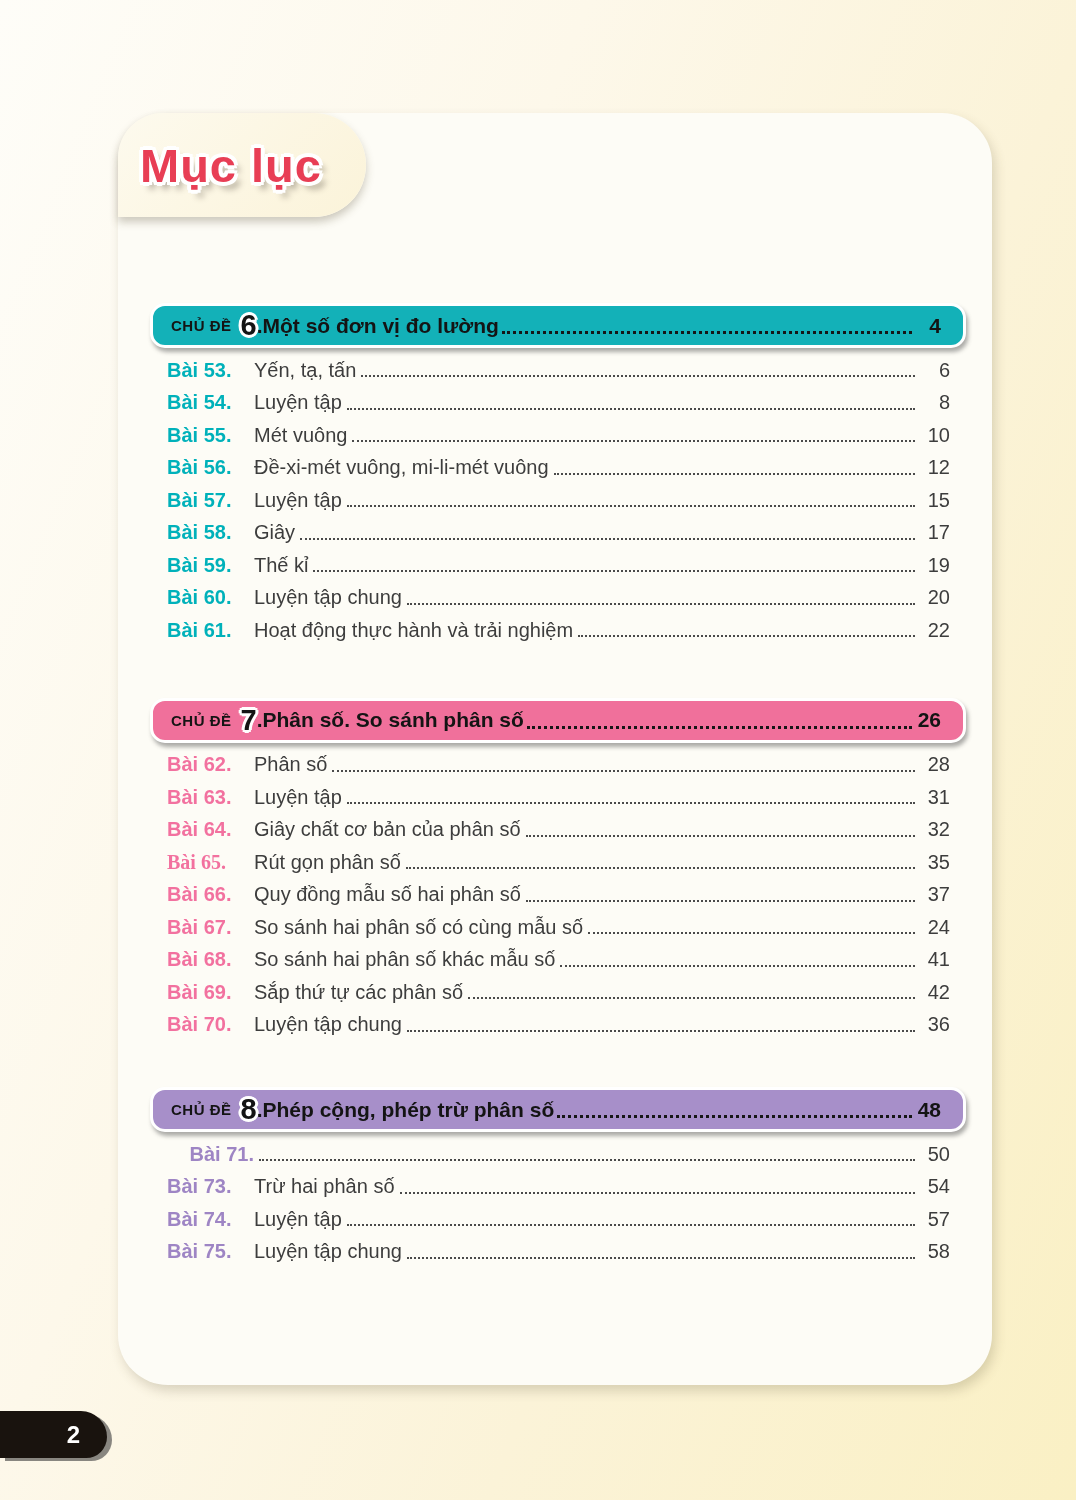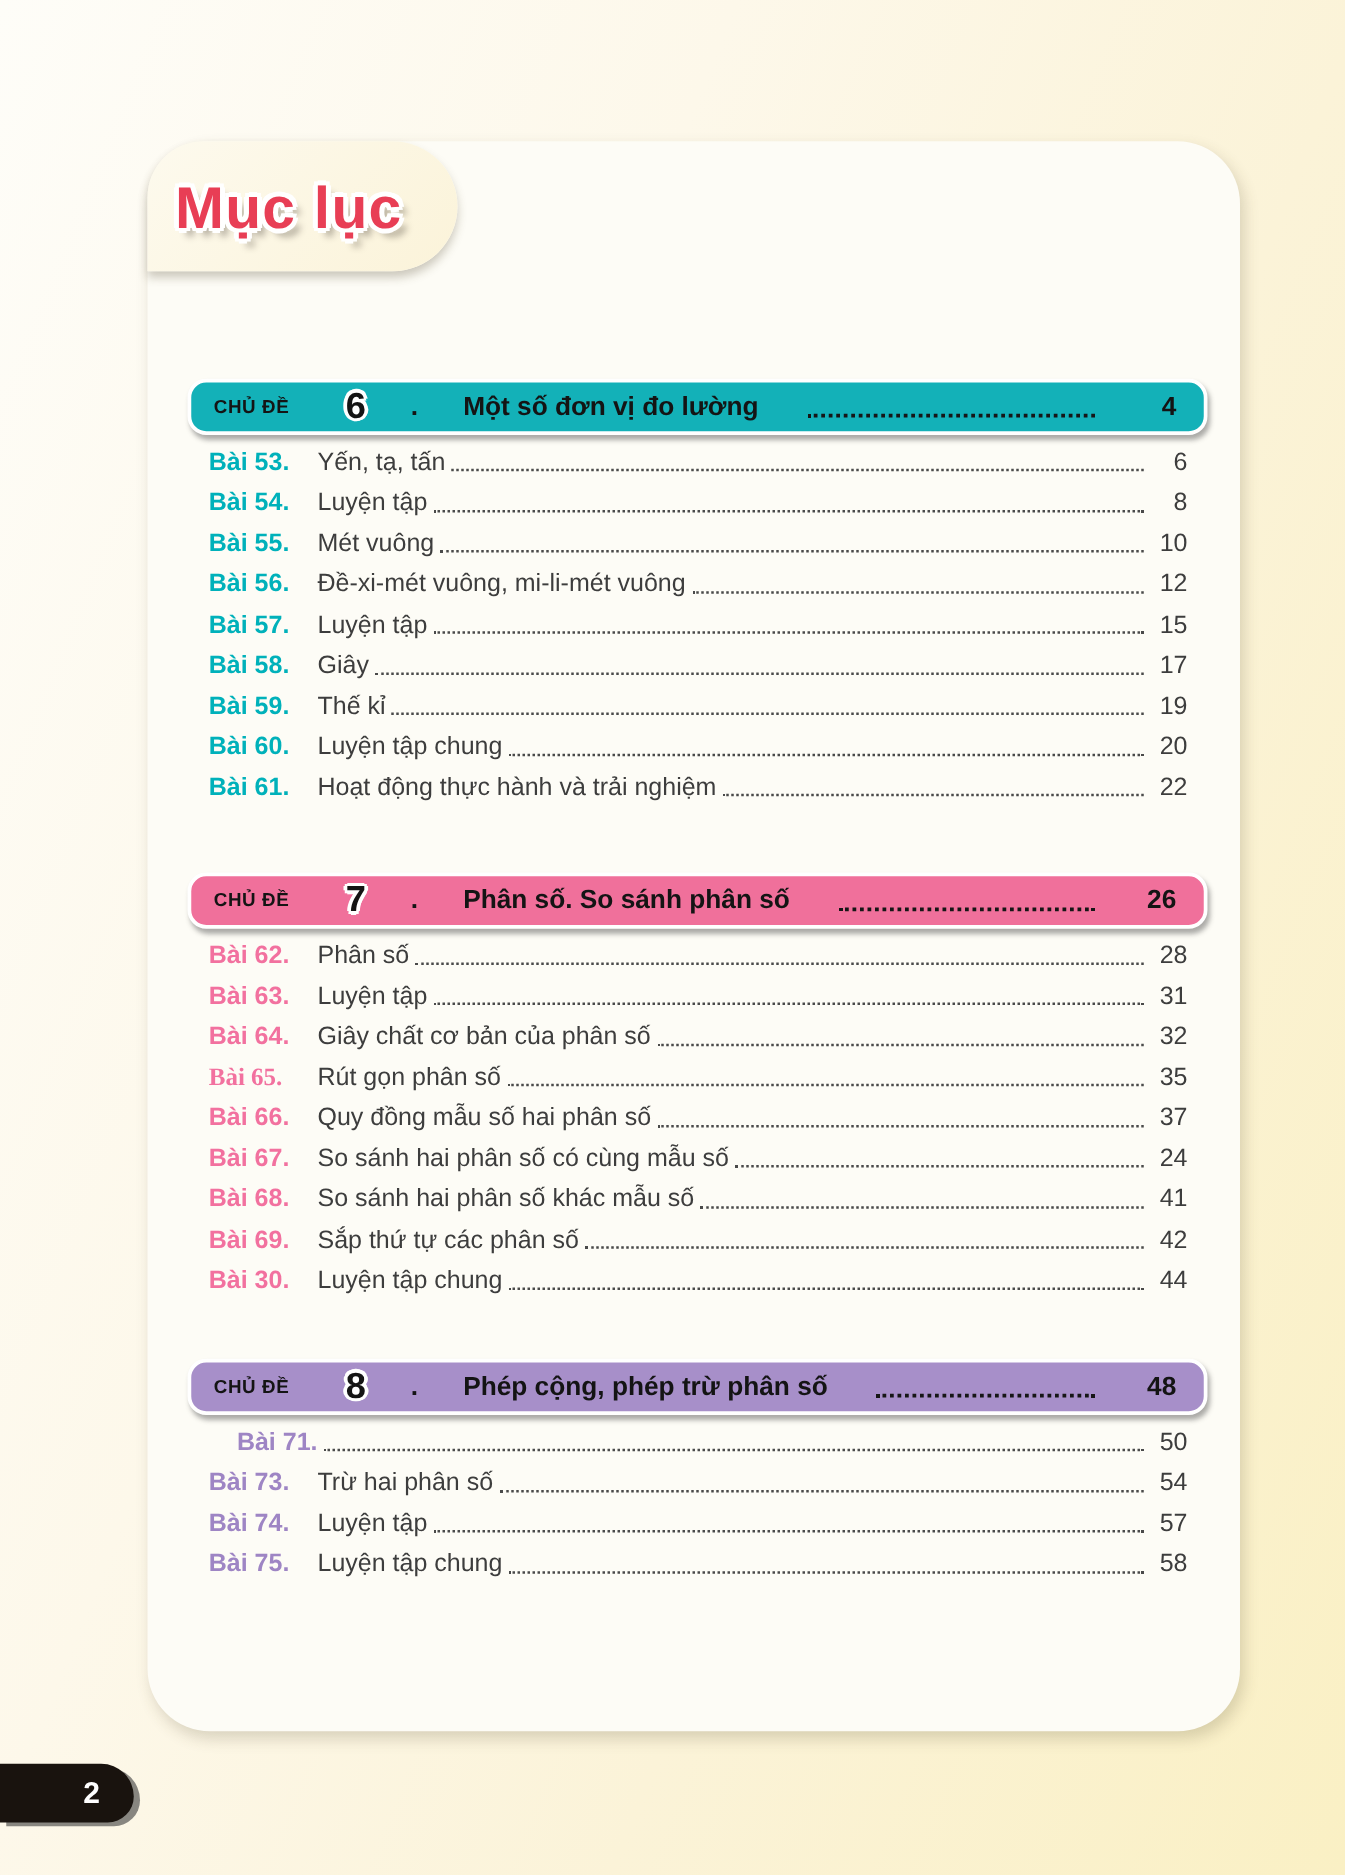--- a/index.html
+++ b/index.html
@@ -42,21 +42,20 @@
     position:absolute; left:32px; right:26px; top:0; bottom:0;
   }
   .chapter-bar {
     height:45px;
     border-radius:15px;
     border:3px solid #ffffff;
     box-shadow:2px 4px 4px rgba(70,70,70,0.45);
     display:flex; align-items:center;
     padding:0 22px 0 18px;
     color:#141414;
-    gap:36px;
   }
   .chapter:nth-child(1) { margin-top:190px; }
   .chapter:nth-child(2) { margin-top:51px; }
   .chapter:nth-child(3) { margin-top:46px; }
   .bar-kicker { font-size:15px; font-weight:bold; letter-spacing:0.5px; margin-right:9px; white-space:nowrap; }
   .bar-number {
     font-size:29px; font-weight:bold; line-height:1;
     text-shadow:
       -2px -2px 0 #fff, 2px -2px 0 #fff, -2px 2px 0 #fff, 2px 2px 0 #fff,
       0 -3px 0 #fff, 0 3px 0 #fff, -3px 0 0 #fff, 3px 0 0 #fff;
@@ -226,24 +225,24 @@
   </div>
 
   <div class="lesson">
     <span class="lesson-label" style="color: rgb(242, 113, 159);">Bài 69.</span>
     <span class="lesson-title">Sắp thứ tự các phân số</span>
     <span class="dots lesson-dots"></span>
     <span class="lesson-page">42</span>
   </div>
 
   <div class="lesson">
-    <span class="lesson-label" style="color: rgb(242, 113, 159);">Bài 30.</span>
+    <span class="lesson-label" style="color: rgb(242, 113, 159);">Bài 70.</span>
     <span class="lesson-title">Luyện tập chung</span>
     <span class="dots lesson-dots"></span>
-    <span class="lesson-page">44</span>
+    <span class="lesson-page">36</span>
   </div>
 </div>
   </section>
 
   <section class="chapter">
     <div class="chapter-bar" style="background: rgb(167, 143, 201);">
       <span class="bar-kicker">CHỦ ĐỀ</span>
       <span class="bar-number">8</span>
       <span class="bar-sep">. </span>
       <span class="bar-title">Phép cộng, phép trừ phân số</span>

